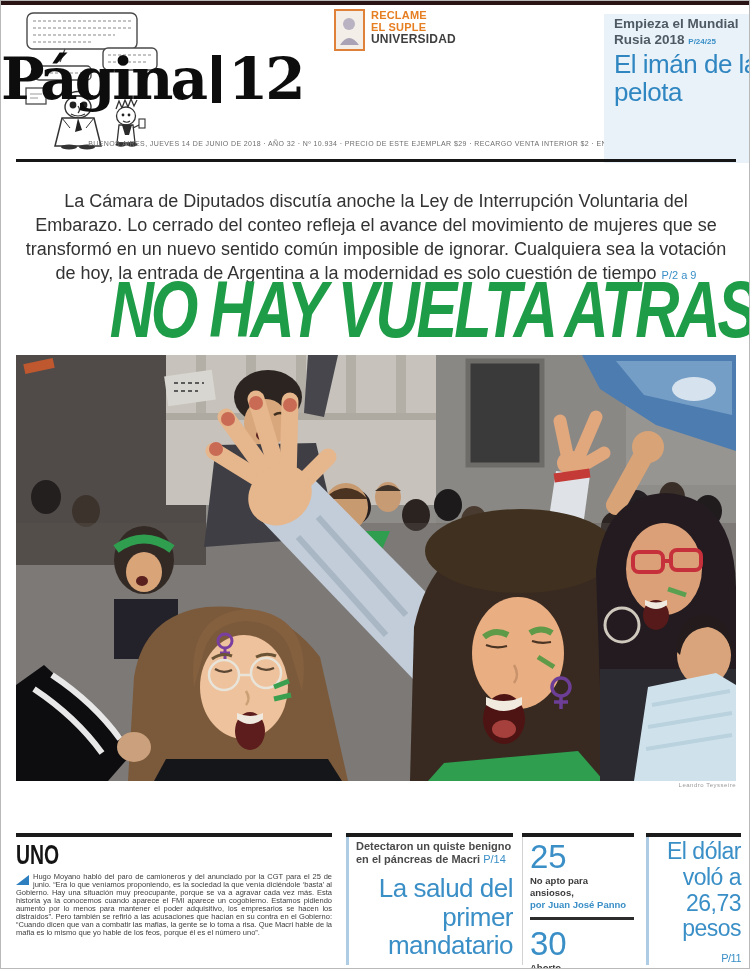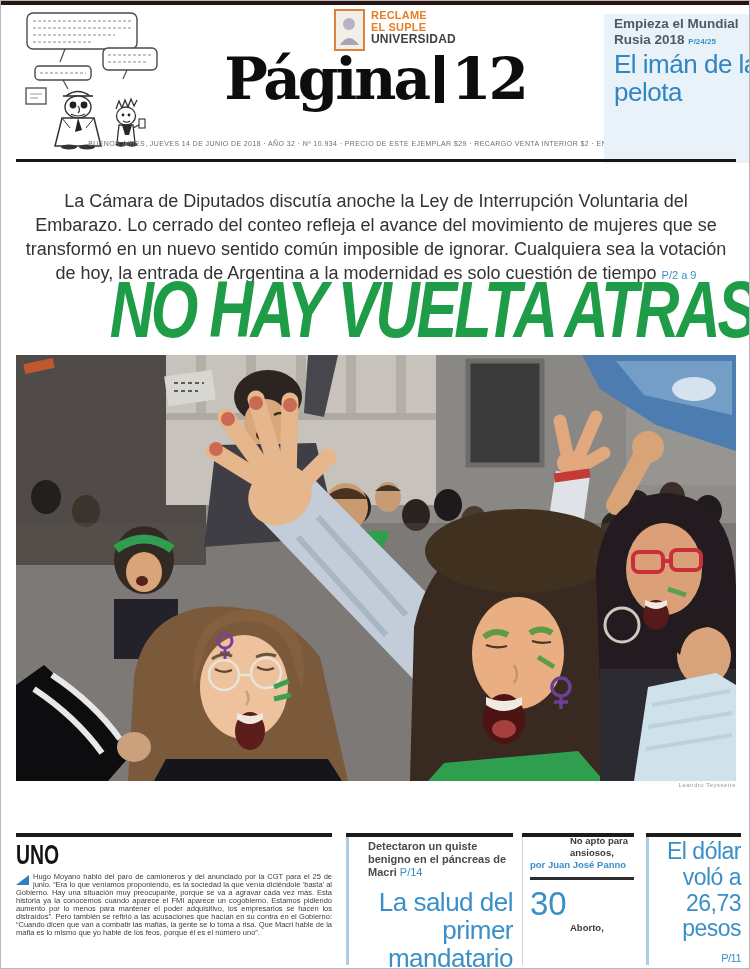--- a/index.html
+++ b/index.html
@@ -17,21 +17,21 @@
   .cartoon svg{width:100%;height:100%;display:block;}
 
   
   .suple{left:333px;top:8px;display:flex;gap:6px;align-items:flex-start;}
   .suple-thumb{width:27px;height:38px;border:2px solid #e0813a;background:#f4f1ec;display:block;}
   .suple-lines{line-height:1.05;padding-top:1px;}
   .suple-l1,.suple-l2{font-size:11px;font-weight:bold;color:#e67e22;letter-spacing:.2px;}
   .suple-l3{font-size:12px;font-weight:bold;color:#3f3f3f;letter-spacing:.2px;}
 
   
-  .logo-wrap{left:0;top:44px;width:100%;text-align:center;white-space:nowrap;}
+  .logo-wrap{left:0;top:44px;width:100%;white-space:nowrap;}
   .logo-text{font-family:"DejaVu Serif", serif;font-weight:bold;font-size:58px;color:#0d0d0d;letter-spacing:-3px;}
   .logo-bar{display:inline-block;width:9px;height:48px;background:#0d0d0d;margin:0 7px;vertical-align:-4px;}
   .dateline{left:0;top:139px;width:100%;text-align:center;font-size:7px;color:#6d6d6d;letter-spacing:.4px;}
 
   
   .mundial{left:603px;top:13px;width:173px;height:149px;background:#e9f2f9;box-sizing:border-box;padding:2px 10px;}
   .mundial-kicker{font-size:13.5px;font-weight:bold;color:#4e5a63;line-height:1.15;}
   .pref{font-size:8px;font-weight:bold;color:#3a8fc7;}
   .mundial-head{margin-top:4px;font-size:26px;line-height:1.07;color:#2f86c1;letter-spacing:-.5px;}
 
@@ -56,27 +56,27 @@
 
   
   .col{top:832px;height:132px;box-sizing:border-box;}
   .colbar{position:absolute;left:0;top:0;width:100%;height:4px;background:#1b1b1b;}
   .col-uno{left:15px;width:316px;}
   .uno-title{margin:7px 0 2px 0;font-size:27px;font-weight:bold;color:#141414;
     transform:scaleX(.72);transform-origin:left center;letter-spacing:0;}
   .uno-body{margin:0;font-size:7.5px;line-height:1.07;color:#3d3d3d;text-align:justify;}
   .tri{float:left;width:0;height:0;border-left:13px solid transparent;border-bottom:10px solid #2e7fc0;margin:2px 4px 0 0;}
 
-  .col-salud{left:345px;width:167px;border-left:3px solid #aecde4;padding-left:19px;}
+  .col-salud{left:345px;width:167px;border-left:3px solid #aecde4;padding-left:7px;}
   .kicker{margin:7px 0 0 0;font-size:11px;font-weight:bold;color:#4a4a4a;line-height:1.2;}
   .blue-head{margin:8px 0 0 0;font-size:26px;font-weight:normal;line-height:1.09;color:#3a8fc7;letter-spacing:-.5px;text-align:right;}
 
   .col-nums{left:521px;width:112px;border-left:1px solid #d2d2d2;padding-left:7px;}
   .num{font-size:33px;line-height:1;color:#3a8fc7;margin-top:7px;}
-  .num-text{font-size:9.5px;font-weight:bold;color:#3b3b3b;line-height:1.25;margin-top:2px;margin-left:40px;}
+  .num-text{font-size:9.5px;font-weight:bold;color:#3b3b3b;line-height:1.25;margin-top:2px;}
   .num-by{font-size:9.5px;font-weight:bold;color:#3a8fc7;line-height:1.25;}
   .num-divider{height:3px;background:#2c2c2c;margin:6px 0 4px 0;width:100%;}
 
   .col-dolar{left:645px;width:95px;border-left:3px solid #aecde4;padding-left:8px;}
   .blue-head.big{font-size:23px;margin-top:6px;line-height:1.12;}
 </style>
 </head>
 <body>
 
 <div class="page">
@@ -326,20 +326,21 @@
 
   <div class="abs col col-salud">
     <div class="colbar" style="left:-3px;width:calc(100% + 3px);"></div>
     <p class="kicker"><span>Detectaron un quiste benigno en el páncreas de Macri</span> <span class="pref-tiny">P/14</span></p>
     <h3 class="blue-head">La salud del primer mandatario</h3>
   </div>
 
   <div class="abs col col-nums">
     <div class="colbar" style="left:-1px;width:calc(100% + 1px);"></div>
     <div>
+      <div class="num">25</div>
       <div class="num-text">No apto para ansiosos,</div>
       <div class="num-by">por Juan José Panno</div>
     </div>
     <div class="num-divider"></div>
     <div>
       <div class="num">30</div>
       <div class="num-text">Aborto,</div>
 
     </div>
   </div>

